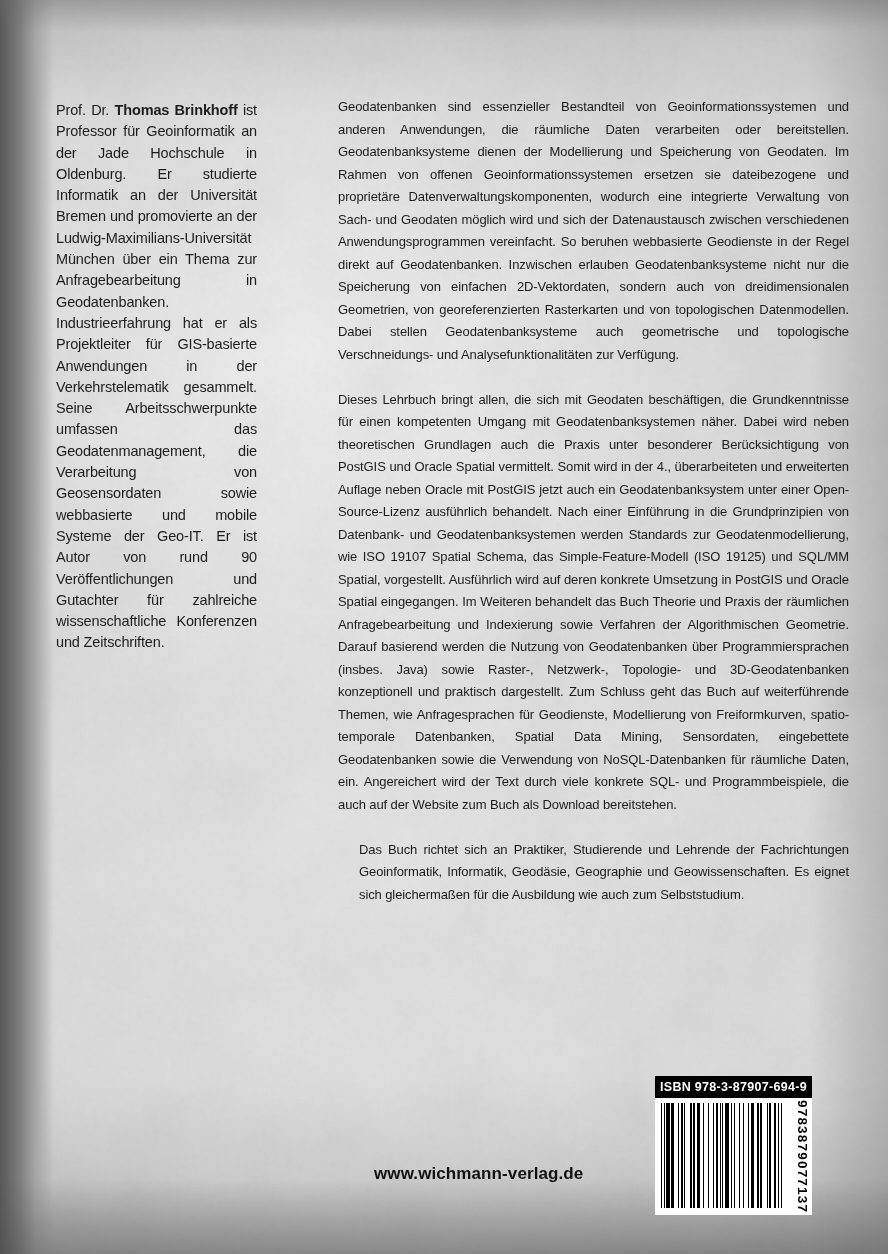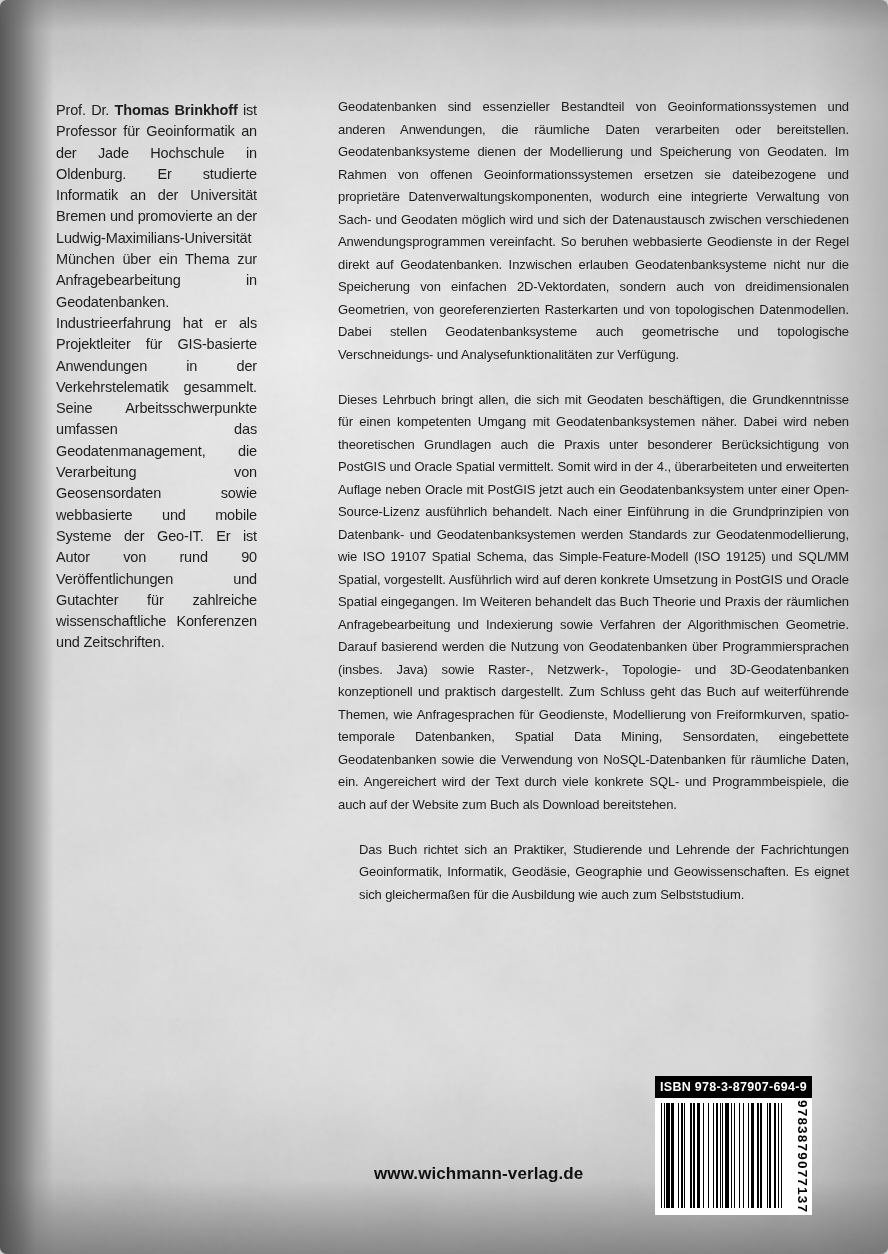--- a/index.html
+++ b/index.html
@@ -9,21 +9,20 @@
     background: #cfcfcf;
   }
   .cover {
     position: relative;
     width: 888px; height: 1254px;
     overflow: hidden;
     background:
       radial-gradient(ellipse 620px 520px at 36% 28%, rgba(241,241,241,0.85), rgba(241,241,241,0) 70%),
       radial-gradient(ellipse 760px 820px at 44% 66%, rgba(233,233,233,0.7), rgba(233,233,233,0) 75%),
       linear-gradient(180deg, #bdbdbd 0%, #d8d8d8 9%, #d6d6d6 86%, #aeaeae 100%);
-    border-radius: 7px;
   }
   .noise { position: absolute; inset: 0; z-index: 1; pointer-events: none; }
   .spine {
     position: absolute; left: 0; top: 0; width: 54px; height: 100%; z-index: 2;
     background: linear-gradient(90deg, #585858 0%, #626262 10%, #7d7d7d 36%, #a6a6a6 66%, rgba(190,190,190,0) 100%);
     pointer-events: none;
   }
   .vignette {
     position: absolute; inset: 0; z-index: 3; pointer-events: none;
     background:

